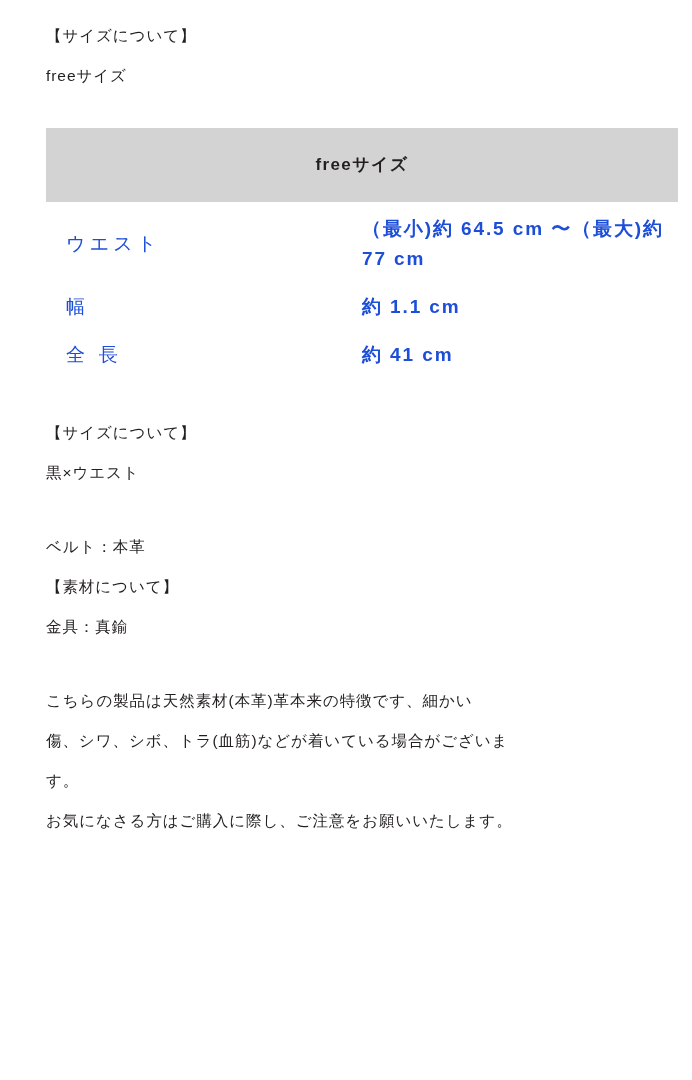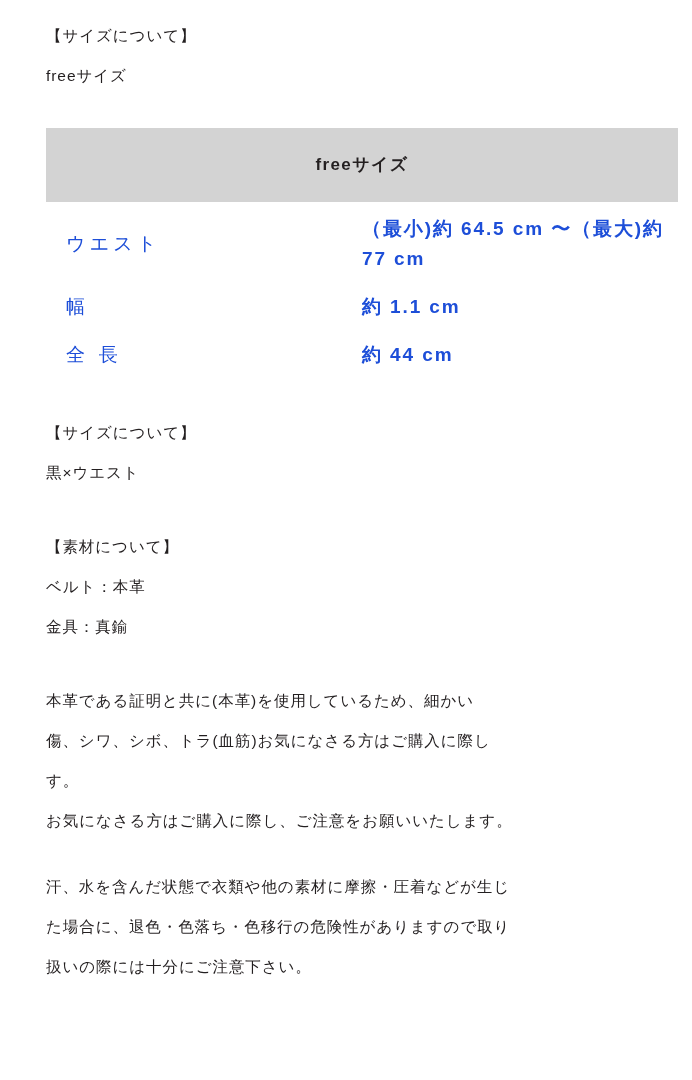--- a/index.html
+++ b/index.html
@@ -94,46 +94,41 @@
     <tr class="row-waist">
       <td class="label">ウエスト</td>
       <td class="value">（最小)約 64.5 cm 〜（最大)約 77 cm</td>
     </tr>
     <tr>
       <td class="label">幅</td>
       <td class="value">約 1.1 cm</td>
     </tr>
     <tr>
       <td class="label">全 長</td>
-      <td class="value">約 44 cm</td>
+      <td class="value">約 41 cm</td>
     </tr>
   </tbody>
     </table>
 
   <div class="spacer-lg"></div>
 
   <div class="line">【サイズについて】</div>
   <div class="line">黒×ウエスト</div>
 
   <div class="spacer-lg"></div>
 
+  <div class="line">ベルト：本革</div>
   <div class="line">【素材について】</div>
-  <div class="line">ベルト：本革</div>
   <div class="line">金具：真鍮</div>
 
   <div class="spacer-lg"></div>
 
   <div class="para block">
-    <div class="line">本革である証明と共に(本革)を使用しているため、細かい</div>
-    <div class="line">傷、シワ、シボ、トラ(血筋)お気になさる方はご購入に際し</div>
+    <div class="line">こちらの製品は天然素材(本革)革本来の特徴です、細かい</div>
+    <div class="line">傷、シワ、シボ、トラ(血筋)などが着いている場合がございま</div>
     <div class="line">す。</div>
     <div class="line">お気になさる方はご購入に際し、ご注意をお願いいたします。</div>
   </div>
 
   <div class="spacer-md"></div>
 
-  <div class="para block">
-    <div class="line">汗、水を含んだ状態で衣類や他の素材に摩擦・圧着などが生じ</div>
-    <div class="line">た場合に、退色・色落ち・色移行の危険性がありますので取り</div>
-    <div class="line">扱いの際には十分にご注意下さい。</div>
-  </div>
 
 </div>
 
 </body></html>

